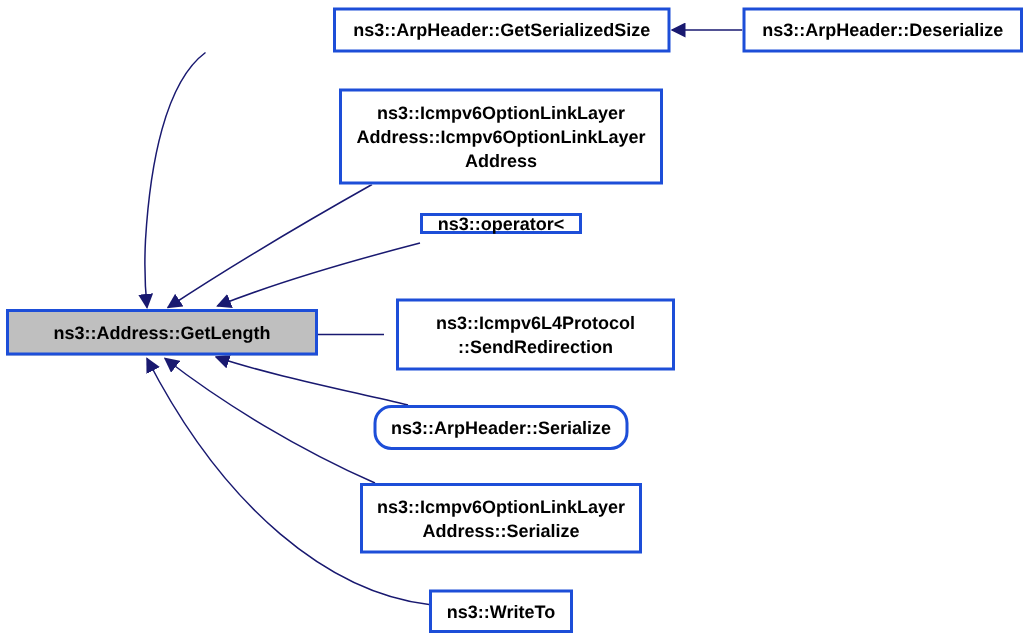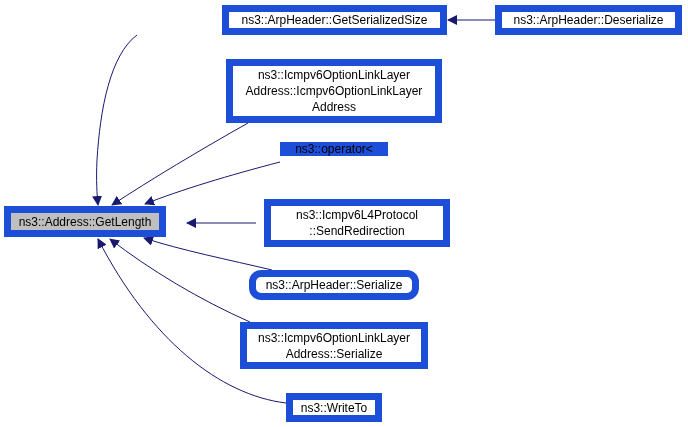--- a/index.html
+++ b/index.html
@@ -1,21 +1,21 @@
 <!DOCTYPE html>
 <html><head>
 <meta charset="utf-8">
 <style>
   html, body { margin:0; padding:0; background:#ffffff; }
   body { width:688px; height:427px; position:relative; overflow:hidden;
          font-family:"Liberation Sans", sans-serif; }
   svg.edges { position:absolute; left:0; top:0; }
-  .node { position:absolute; box-sizing:border-box; border:7px solid #1d4ed8;
+  .node { position:absolute; box-sizing:border-box; border:2px solid #1d4ed8;
           background:#fff; display:flex; align-items:center; justify-content:center;
-          text-align:center; font-size:12px; line-height:16px; color:#000; cursor:pointer; }
+          text-align:center; font-size:12px; line-height:16px; color:#000; cursor:pointer;font-weight:bold; }
   .node.root { background:#bfbfbf; cursor:default; }
   .node span { white-space:pre-line; }
 </style>
 </head>
 <body>
 
 <svg class="edges" width="688" height="427">
   <defs>
     <marker id="arrow" viewBox="0 0 10 10" refX="9" refY="5" markerWidth="10" markerHeight="10" markerUnits="userSpaceOnUse" orient="auto">
       <path d="M0,0 L10,5 L0,10 z" fill="#191970"></path>
@@ -26,21 +26,21 @@
       <path d="M495,20 L448,20" stroke="#191970" marker-end="url(#arrow)"></path>
       <path d="M248,123 C200,150 150,180 112,205" stroke="#191970" marker-end="url(#arrow)"></path>
       <path d="M280,162 C230,175 180,190 145,204" stroke="#191970" marker-end="url(#arrow)"></path>
       <path d="M256,223 L187,223" stroke="#191970" marker-end="url(#arrow)"></path>
       <path d="M272,270 C230,260 180,250 144,238" stroke="#191970" marker-end="url(#arrow)"></path>
       <path d="M250,322 C200,300 150,270 110,239" stroke="#191970" marker-end="url(#arrow)"></path>
       <path d="M286,403 C220,395 150,340 98,239" stroke="#191970" marker-end="url(#arrow)"></path>
     </g>
 </svg>
 
-<div class="node root" style="left:4px;top:206px;width:162px;height:31px;text-align:center;">
+<div class="node root" style="left:4px;top:206px;width:208px;height:31px;text-align:center;">
   <span>ns3::Address::GetLength</span>
 </div>
 <div class="node" style="left:222px;top:5px;width:225px;height:30px;">
   <span>ns3::ArpHeader::GetSerializedSize</span>
 </div>
 <div class="node" style="left:495px;top:5px;width:187px;height:30px;">
   <span>ns3::ArpHeader::Deserialize</span>
 </div>
 <div class="node" style="left:226px;top:59px;width:216px;height:64px;">
   <span>ns3::Icmpv6OptionLinkLayer

